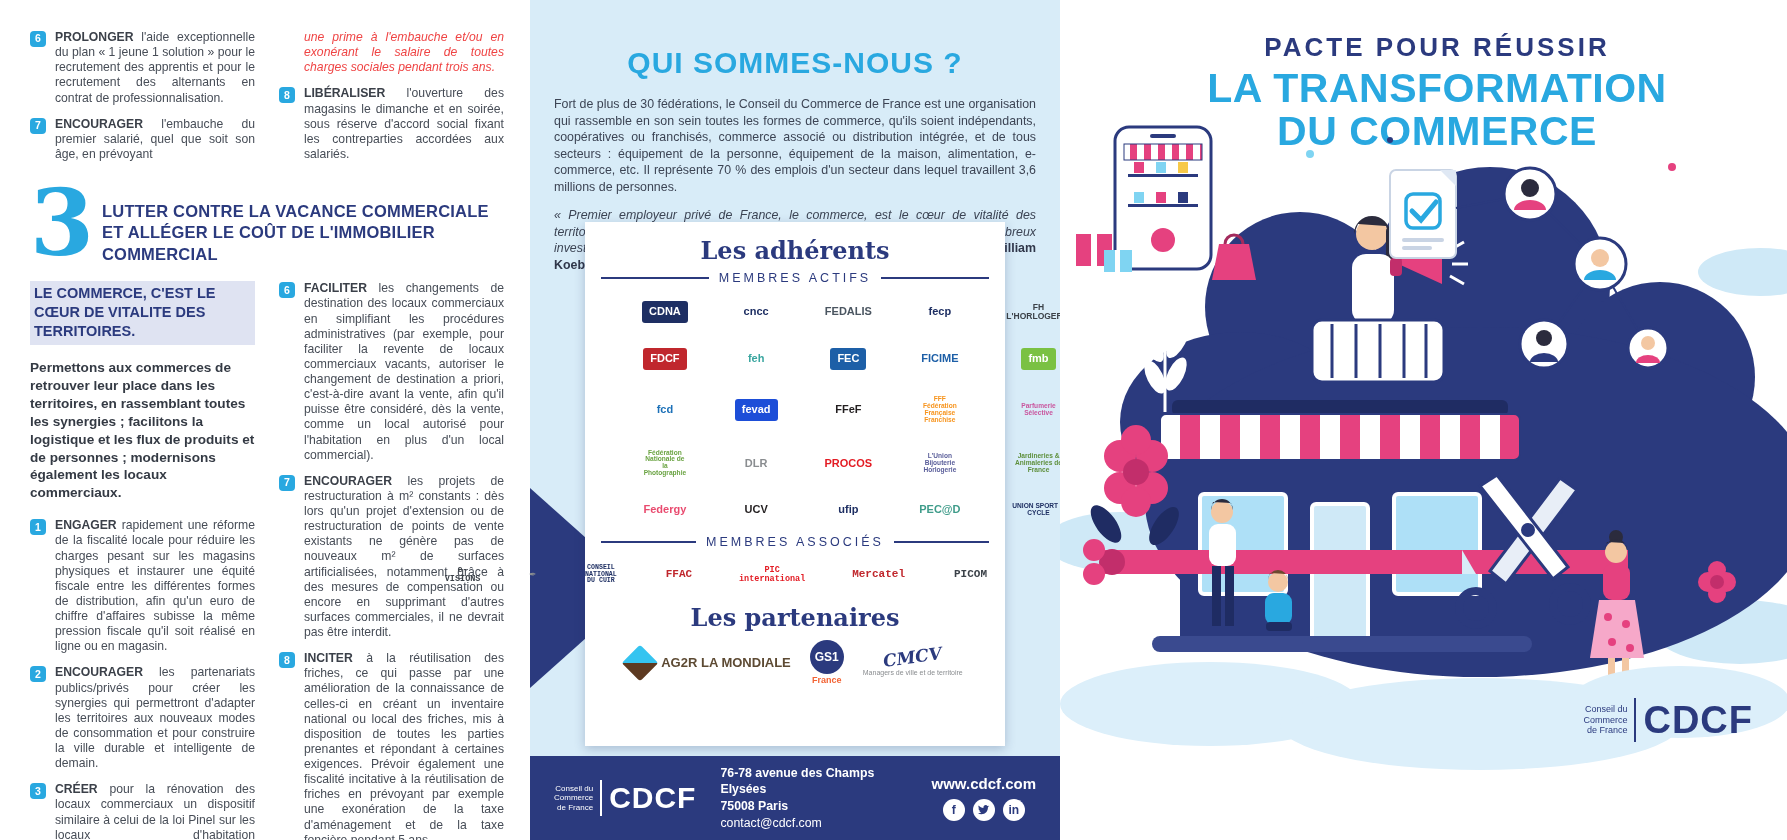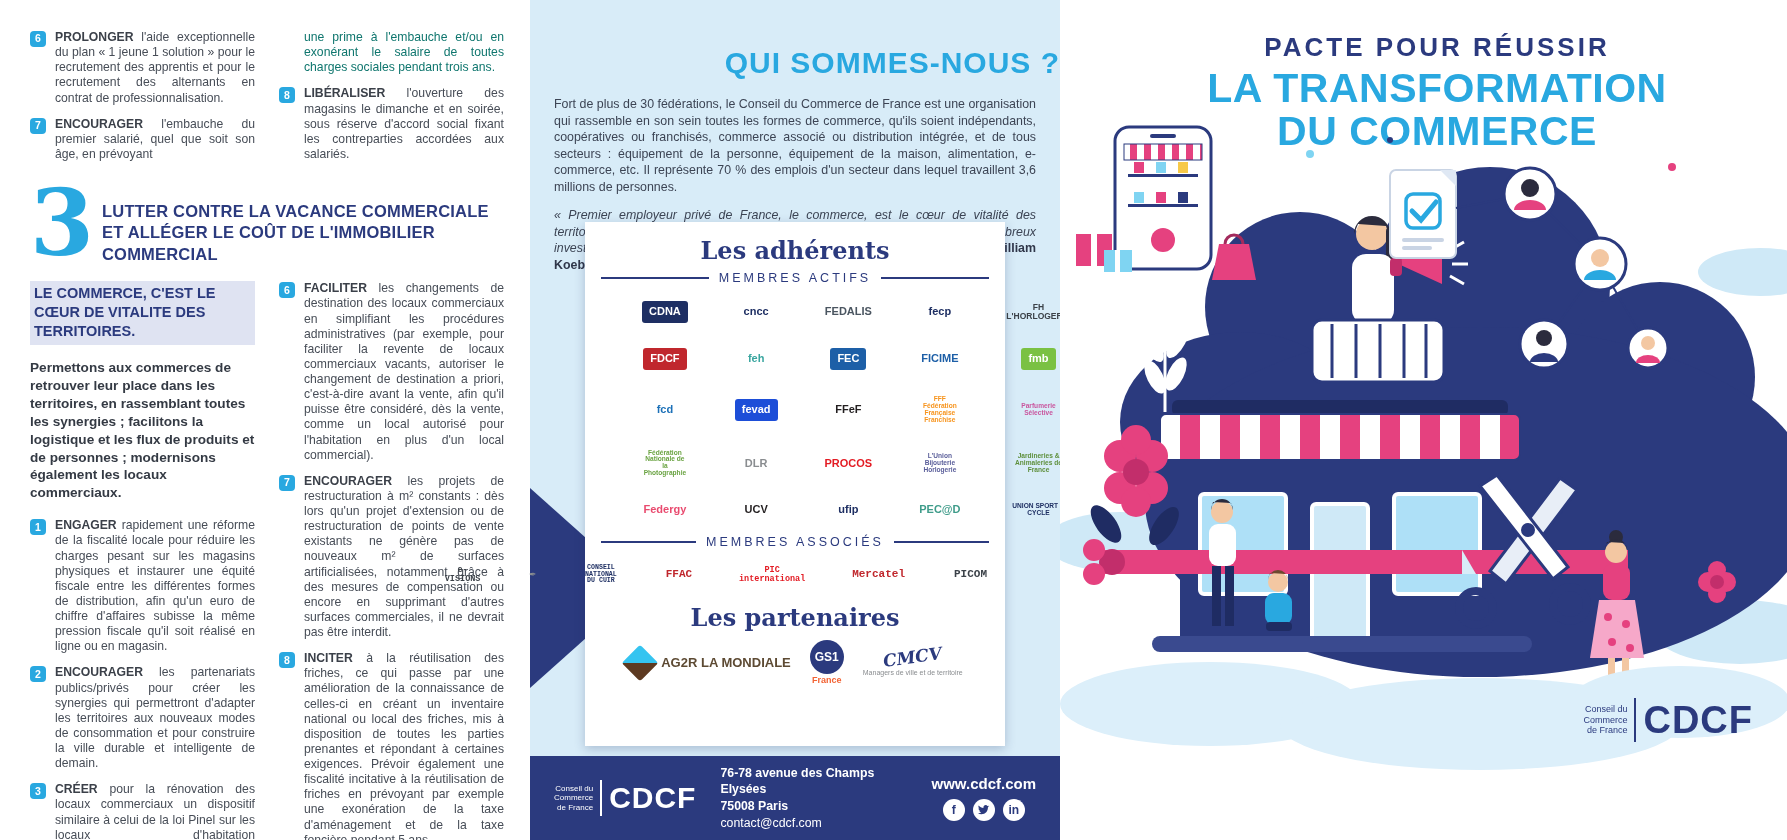--- a/index.html
+++ b/index.html
@@ -8,32 +8,32 @@
   
   .panel-left{position:absolute;left:0;top:0;width:530px;height:840px;background:#fff;
               box-sizing:border-box;padding:30px 26px 0 30px;}
   .two-col{display:flex;gap:24px;}
   .col{width:225px;}
   .item{position:relative;padding-left:25px;margin:0 0 11px 0;font-size:12.2px;line-height:1.24;
         text-align:justify;color:#474d57;}
   .item b{color:#3b4049;}
   .badge{position:absolute;left:0;top:1px;width:16px;height:16px;border-radius:4px;background:#29a8e0;
          color:#fff;font-weight:bold;font-size:10.5px;display:flex;align-items:center;justify-content:center;}
-  .cont-para{padding-left:25px;margin:0 0 11px 0;font-size:12.2px;line-height:1.24;text-align:justify;color:#0f766e;}
+  .cont-para{padding-left:25px;margin:0 0 11px 0;font-size:12.2px;line-height:1.24;text-align:justify;color:#ef4444;font-style:italic;}
   .section-head{display:flex;align-items:flex-start;margin:14px 0 16px 0;}
   .big-num{font-family:"DejaVu Serif",serif;font-weight:bold;font-size:92px;line-height:0.8;color:#29a8e0;
            width:72px;flex:0 0 72px;}
   .sec-title{margin-top:14px;font-size:16.5px;font-weight:bold;color:#2b3a7e;line-height:1.3;
              letter-spacing:.2px;}
   .lead{display:inline-block;background:#dfe3f2;color:#2b3a7e;font-weight:bold;font-size:14.5px;
         line-height:1.3;padding:3px 6px 4px 4px;margin:0 0 14px 0;}
   .intro{font-weight:bold;font-size:13.6px;line-height:1.32;color:#343a44;margin:0 0 16px 0;}
   
   .panel-middle{position:absolute;left:530px;top:0;width:530px;height:840px;background:#d8ecf8;box-sizing:border-box;}
-  .qsn-title{margin:46px 0 16px 0;text-align:right;font-size:30px;font-weight:bold;color:#29a8e0;letter-spacing:1px;}
+  .qsn-title{margin:46px 0 16px 0;text-align:center;font-size:30px;font-weight:bold;color:#29a8e0;letter-spacing:1px;}
   .qsn-para{margin:0 24px 12px 24px;font-size:12.4px;line-height:1.33;text-align:justify;color:#3c4454;}
   .qsn-quote{margin:0 24px;font-size:12.4px;line-height:1.33;text-align:justify;color:#3c4454;font-style:italic;}
   .qsn-quote b{font-style:normal;color:#30374a;}
   .wedge{position:absolute;left:0;top:488px;width:0;height:0;border-top:100px solid transparent;
          border-bottom:100px solid transparent;border-left:112px solid #2b3a7e;}
   .card{position:absolute;left:55px;top:222px;width:420px;height:524px;background:#fff;border-radius:0;
         box-shadow:0 3px 10px rgba(30,47,99,.25);box-sizing:border-box;padding:12px 16px;}
   .serif-title{font-family:"DejaVu Serif",serif;font-weight:bold;color:#2b3a7e;font-size:24px;text-align:center;margin:2px 0 6px 0;}
   .members-label{display:flex;align-items:center;gap:10px;color:#2b3a7e;font-size:12.5px;letter-spacing:3px;margin:4px 0 8px 0;}
   .members-label .rule{flex:1;height:1.5px;background:#2b3a7e;}

